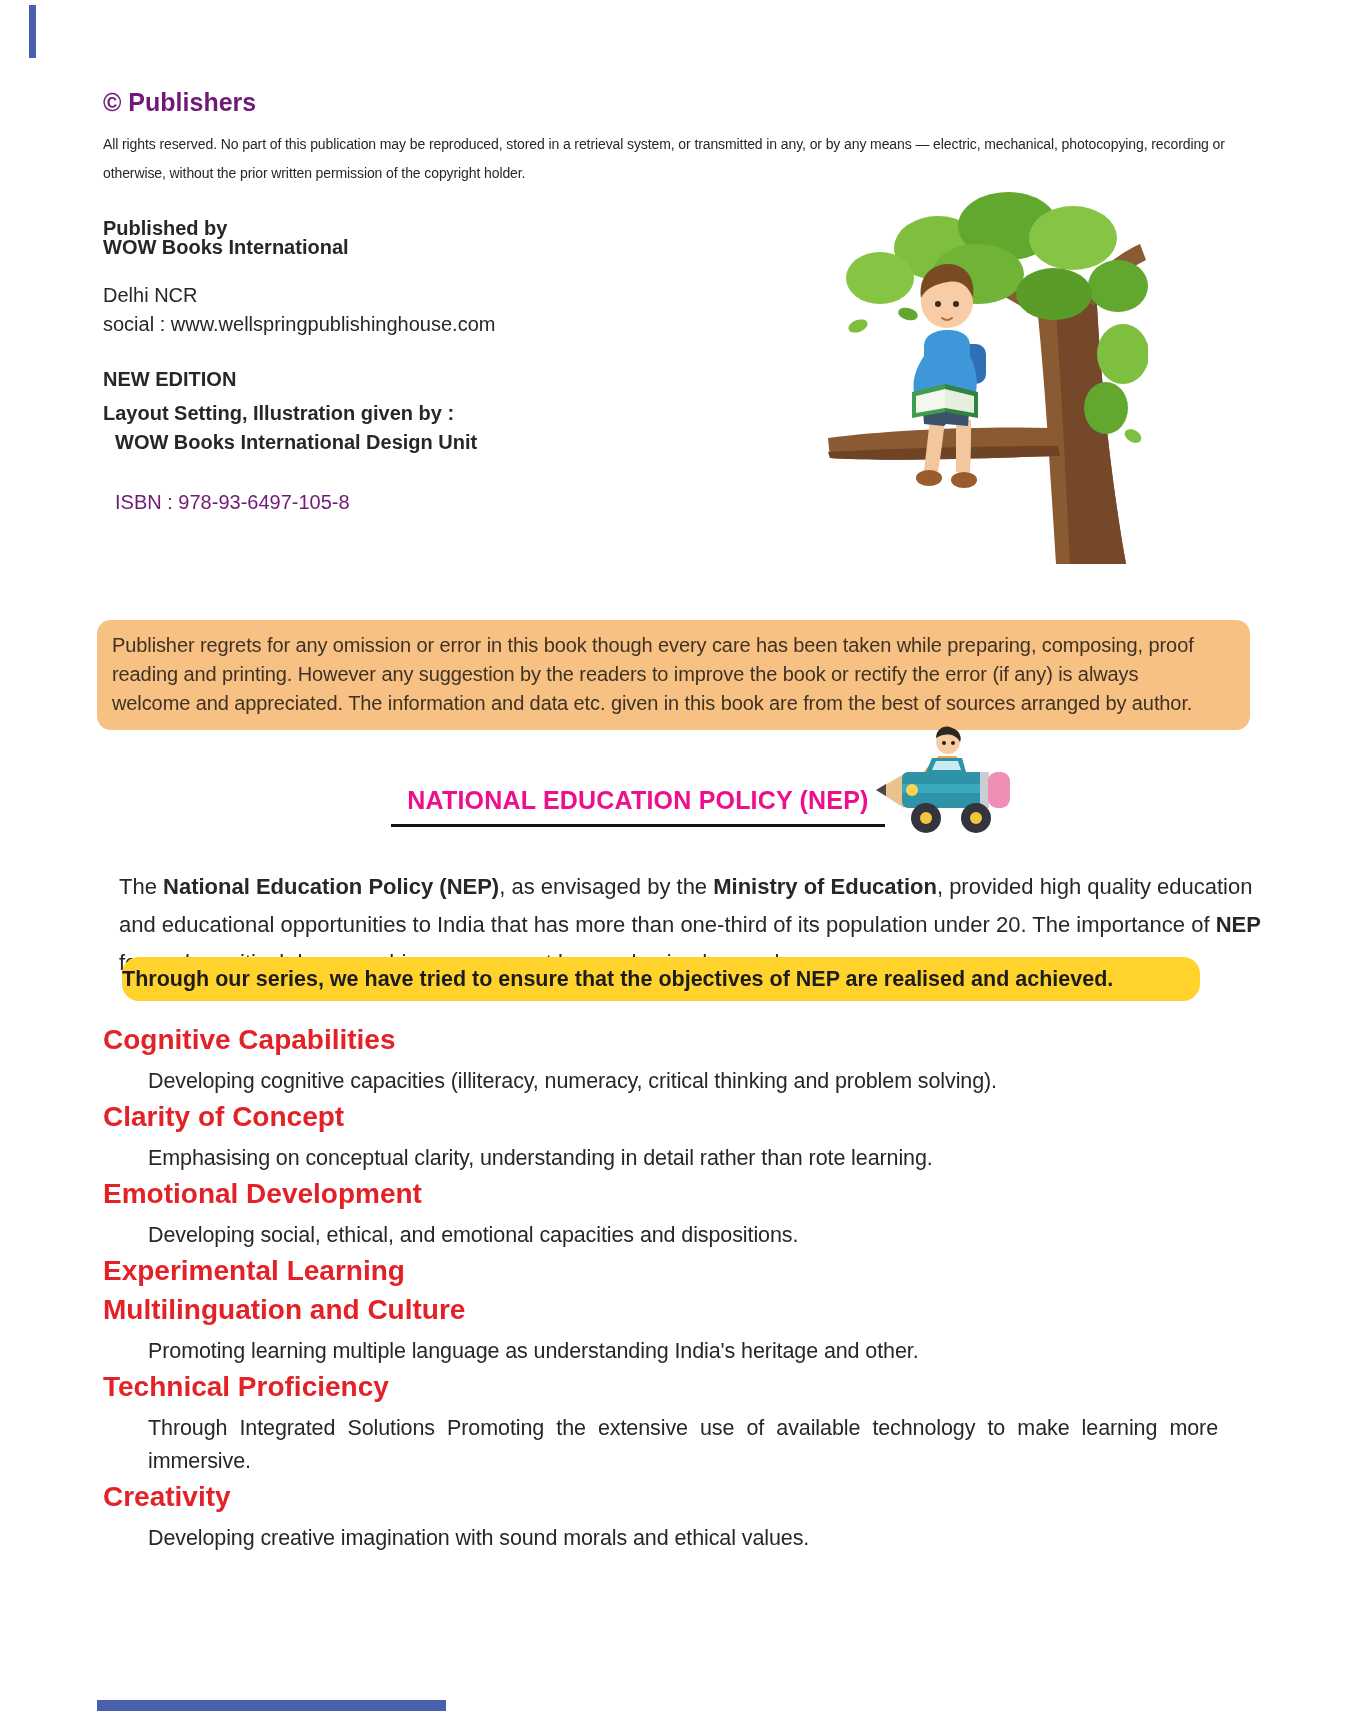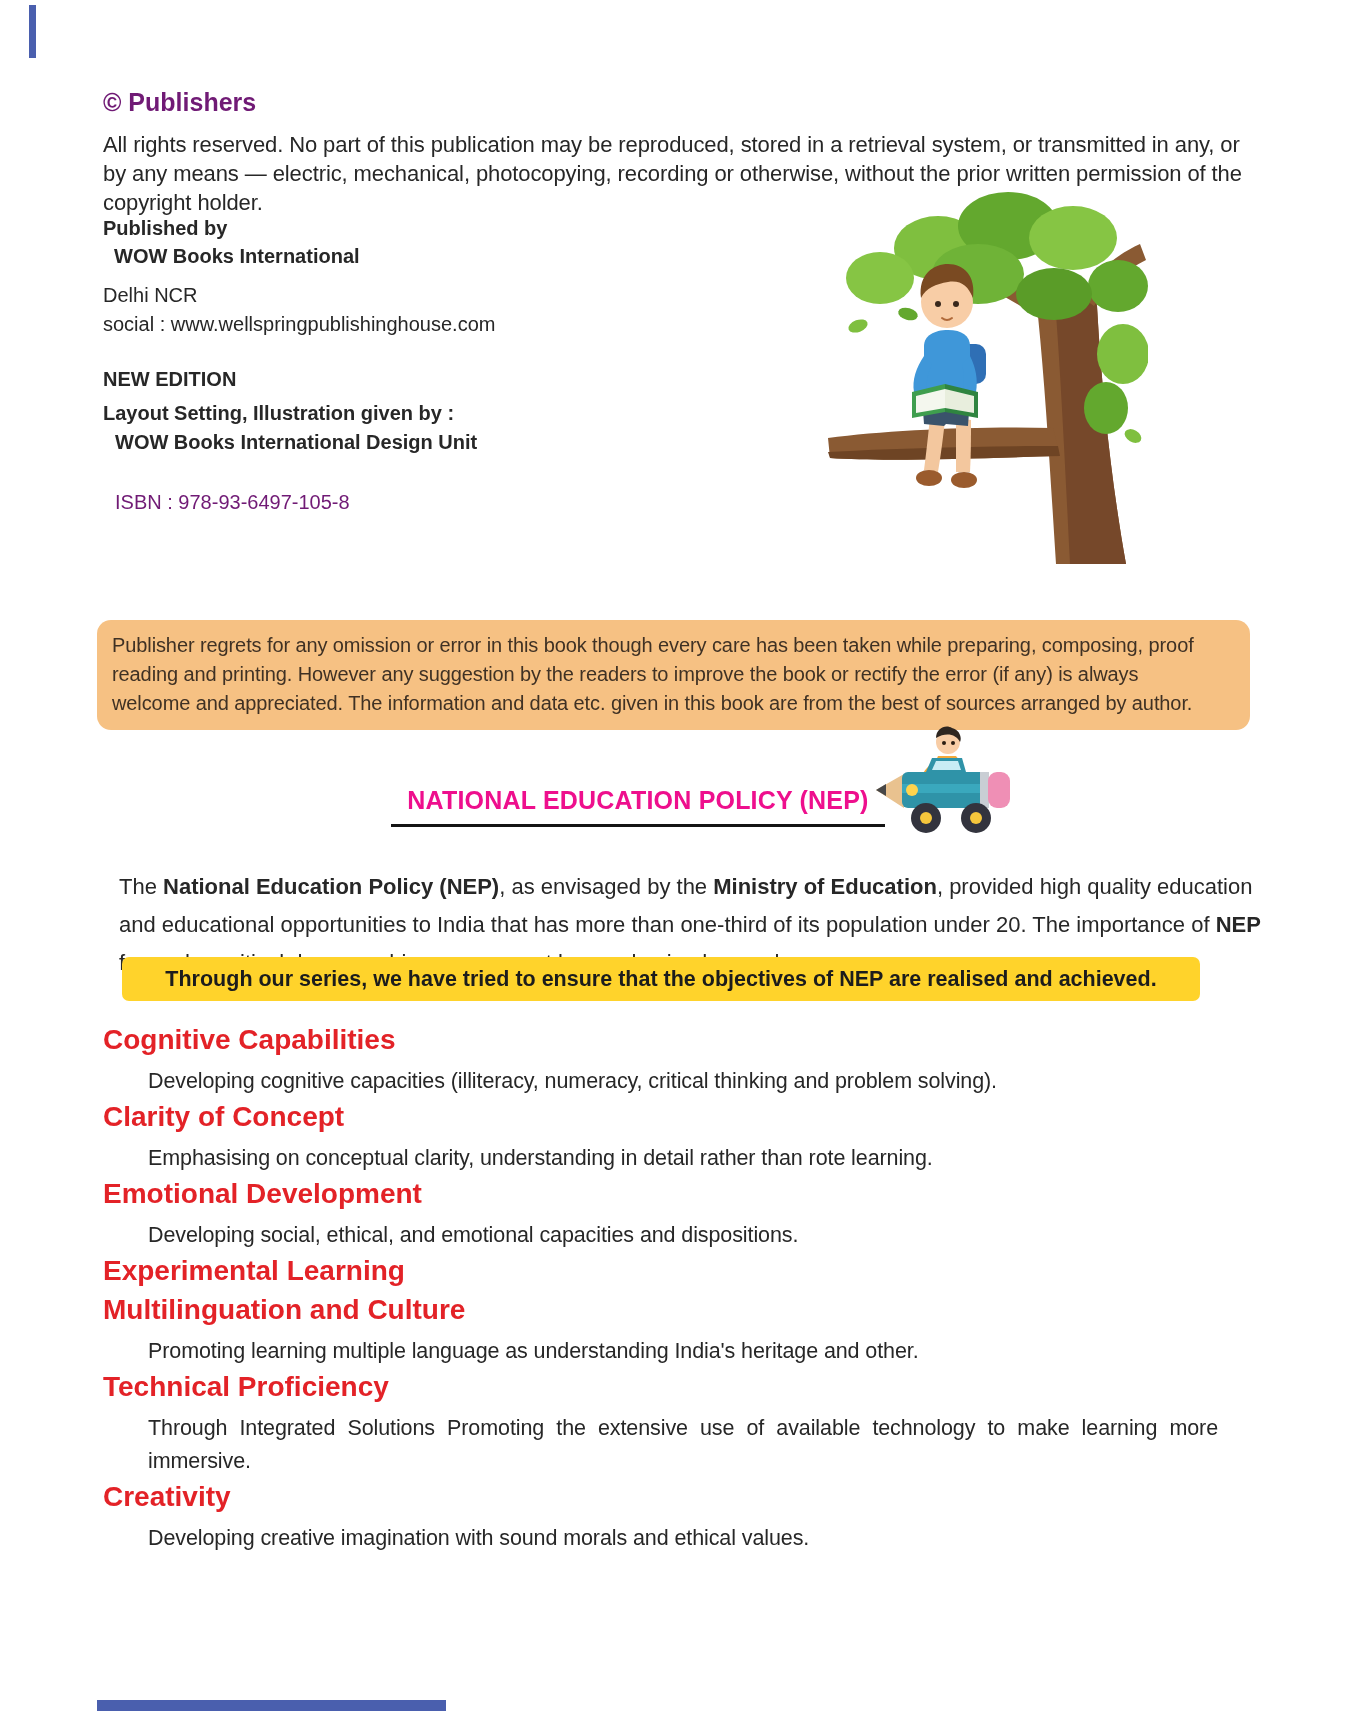--- a/index.html
+++ b/index.html
@@ -6,26 +6,26 @@
   .page{
     position:relative; width:1350px; height:1725px; background:#ffffff;
     font-family:"Liberation Sans", sans-serif; color:#272727; overflow:hidden;
   }
   .abs{position:absolute;}
   
   .bleed-top{left:29px; top:5px; width:7px; height:53px; background:#4a5fae;}
   .bleed-bottom{left:97px; top:1700px; width:349px; height:11px; background:#4a5fae;}
   
   .c-title{left:103px; top:88px; font-size:25px; font-weight:bold; color:#701a75;}
-  .c-body{left:103px; top:130px; width:1147px; font-size:22px; line-height:29px; letter-spacing:-0.1px;}
+  .c-body{left:103px; top:130px; width:1147px; font-size:14px; line-height:29px; letter-spacing:-0.1px;}
   
   .pline{left:103px; font-size:20px; line-height:26px;}
   .bold{font-weight:bold;}
   .published-by{top:215px;}
-  .pub-name{top:243px;margin-left:11px;}
+  .pub-name{top:234px;}
   .pub-loc{top:282px;}
   .pub-web{top:311px;}
   .edition{top:366px;}
   .layout-label{top:400px;}
   .layout-value{top:429px; left:115px;}
   .isbn{top:489px; left:115px; color:#701a75;}
   
   .tree{left:818px; top:186px;}
   
   .disclaimer{
@@ -38,21 +38,21 @@
   .nep-heading{
     display:inline-block; color:#ee0f8d; font-weight:bold; font-size:25px;
     border-bottom:3px solid #141414; padding:0 16px 9px 16px; letter-spacing:0.2px;
   }
   .pencil-car{left:874px; top:726px;}
   
   .intro{left:103px; top:852px; width:1150px; font-size:22px; line-height:38px; margin:16px;}
   
   .banner{
     left:122px; top:957px; width:1078px; height:44px; box-sizing:border-box;
-    background:#ffd32b; border-radius:7px; text-align:center;
+    background:#ffd32b; border-radius:17px; 
     font-size:21.5px; font-weight:bold; line-height:44px; color:#1c1c1c;
   }
   
   .sections{left:103px; top:1026px; width:1150px;}
   .sec-title{font-size:28px; font-weight:bold; color:#e32227; margin:0 0 11px 0; line-height:28px;}
   .sec-body{font-size:21.5px; margin:0 0 5px 45px; line-height:33px; max-width:1070px; letter-spacing:-0.1px;}
   .sec-body.justify{text-align:justify;}
 </style>
 </head>
 <body>

